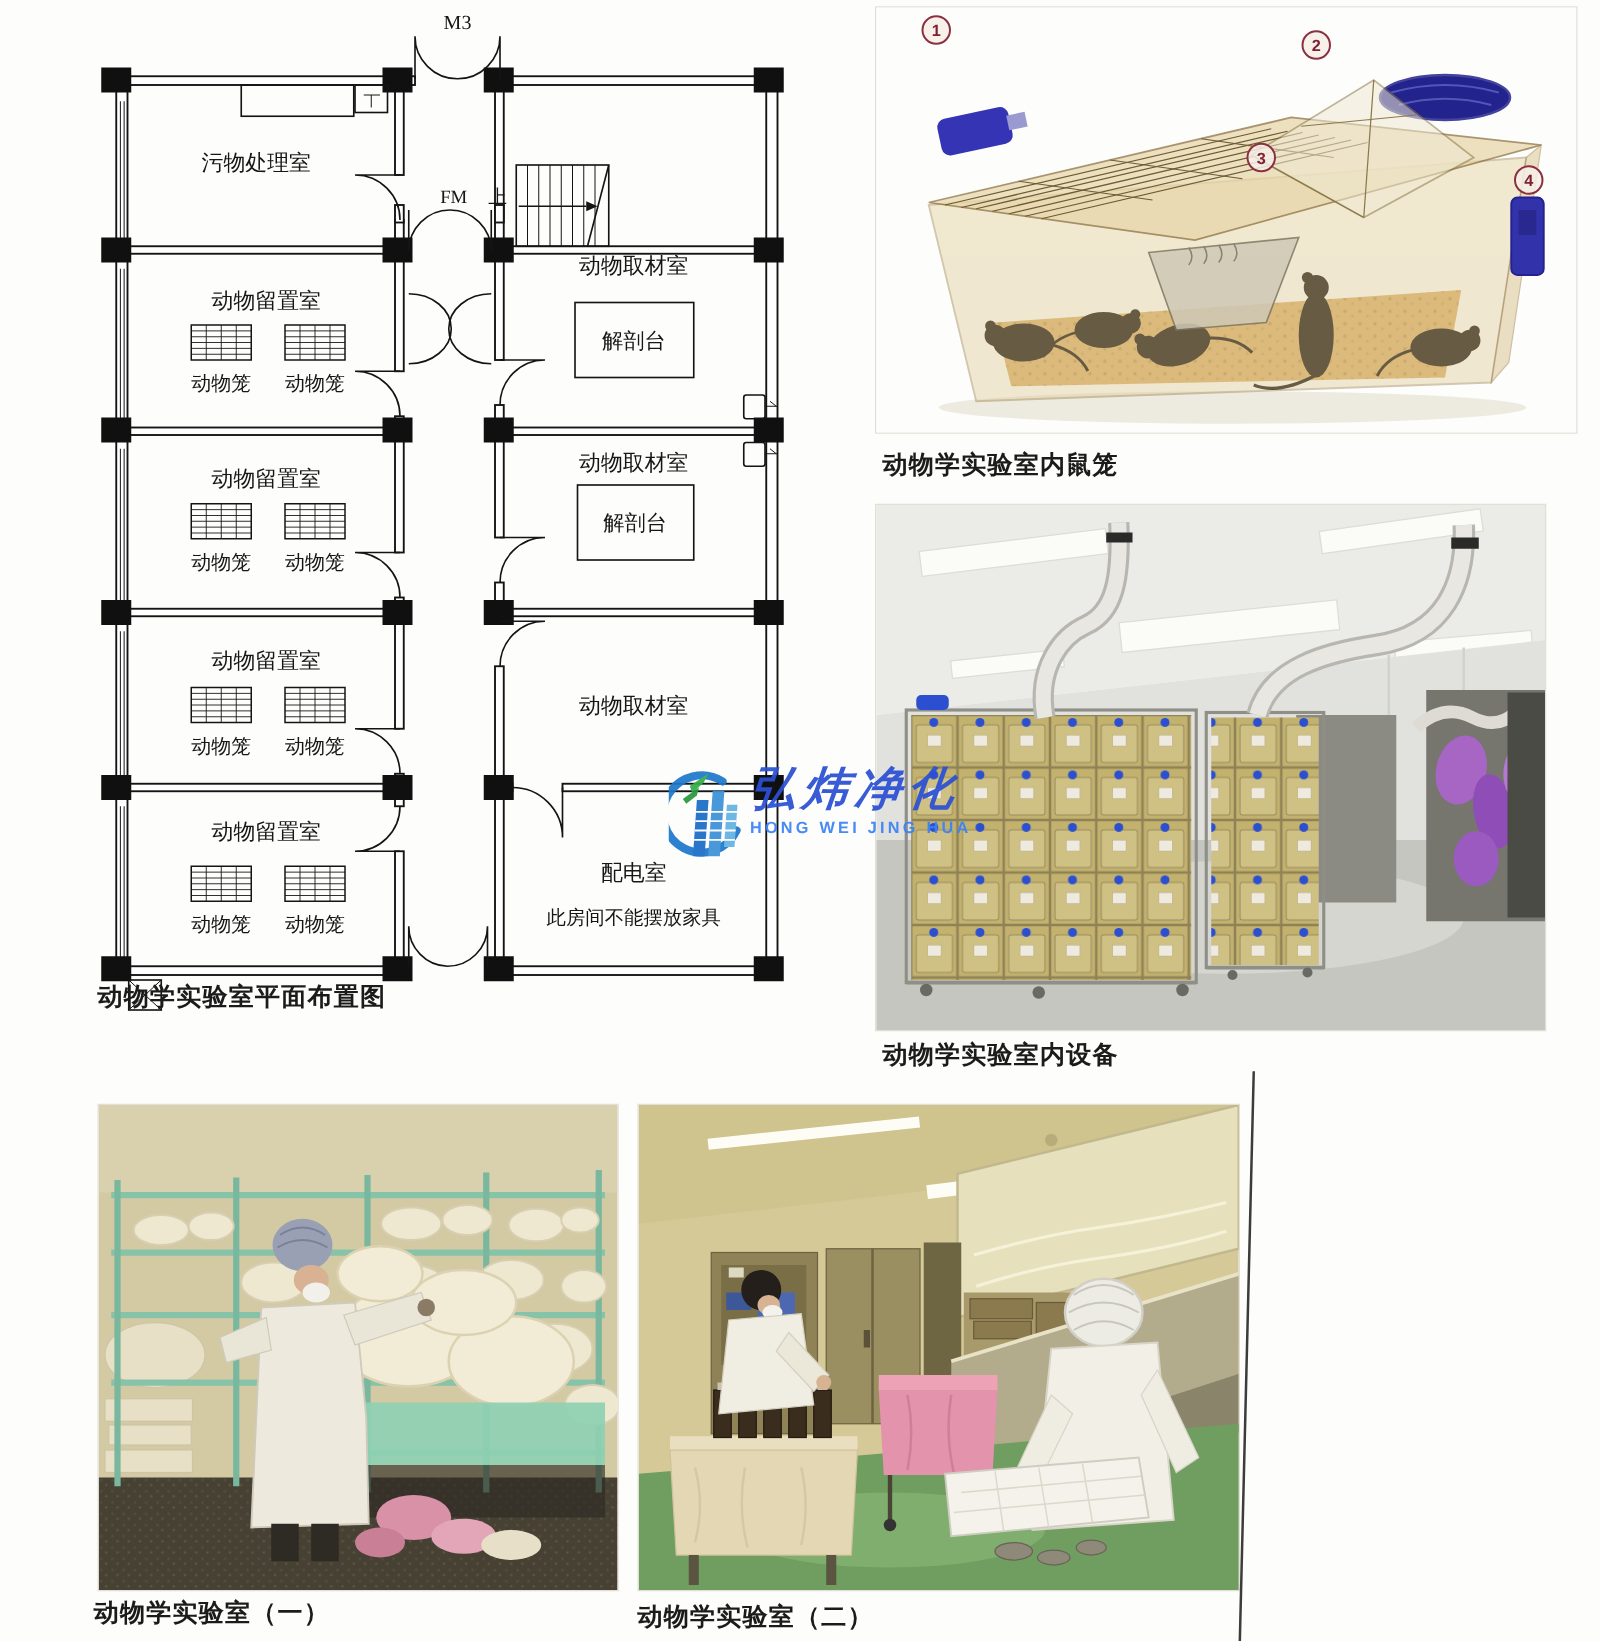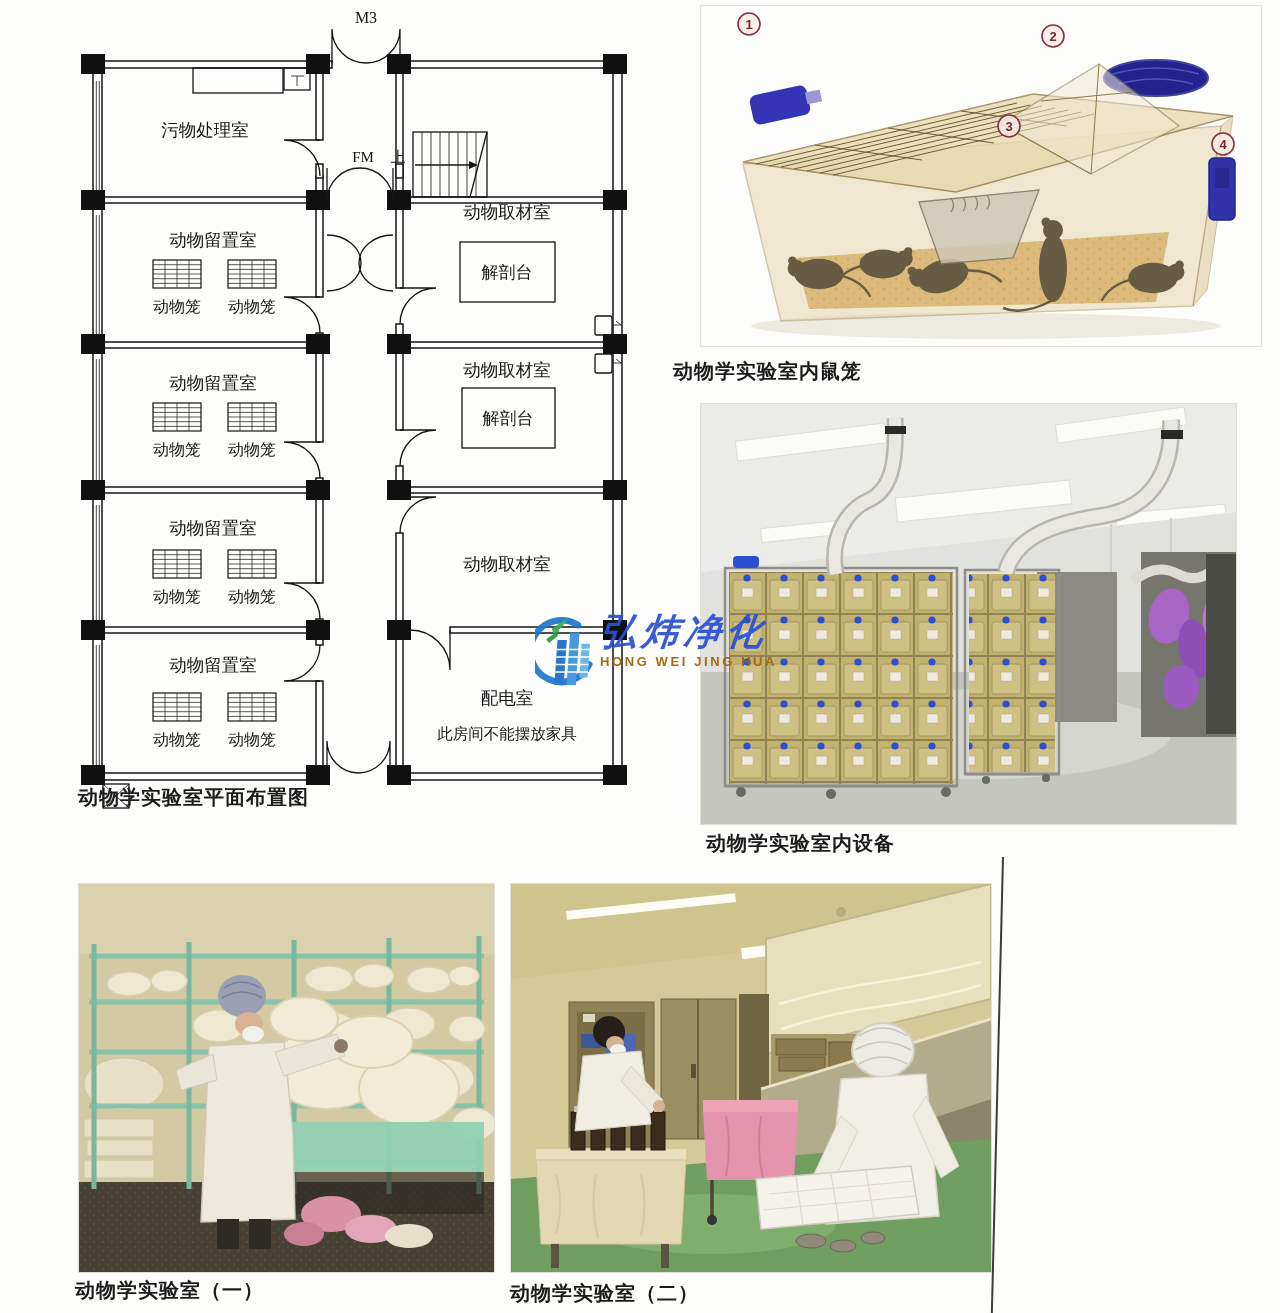--- a/index.html
+++ b/index.html
@@ -24,21 +24,21 @@
   .watermark{
     position:absolute;left:535px;top:612px;display:flex;gap:7px;
     opacity:.93;z-index:6;align-items:flex-start;
   }
   .wm-cn{
     font-size:37px;font-weight:bold;font-style:italic;color:#2b50d4;
     letter-spacing:5px;transform:skewX(-6deg);white-space:nowrap;
     font-family:"Liberation Serif","DejaVu Serif",serif;line-height:1.1;
   }
   .wm-en{
-    font-size:13px;font-weight:bold;color:#a16207;letter-spacing:2.6px;
+    font-size:13px;font-weight:bold;color:#3b82f6;letter-spacing:2.6px;
     margin-top:1px;white-space:nowrap;
   }
   .page-fold-line{
     position:absolute;left:1002px;top:857px;width:2px;height:458px;
     background:#3c3c3c;transform-origin:top center;transform:rotate(1.4deg);
   }
 </style>
 </head>
 <body>
 
@@ -267,21 +267,21 @@
       <text class="t" x="48" y="23" fill="#7c2230">1</text>
       <circle cx="352" cy="30" r="11" fill="#f6efe6" fill-opacity="0.85" stroke="#8a3040" stroke-width="1.6"></circle>
       <text class="t" x="352" y="35" fill="#7c2230">2</text>
       <circle cx="308" cy="120" r="11" fill="#f6efe6" fill-opacity="0.85" stroke="#8a3040" stroke-width="1.6"></circle>
       <text class="t" x="308" y="125" fill="#7c2230">3</text>
       <circle cx="522" cy="138" r="11" fill="#f6efe6" fill-opacity="0.85" stroke="#8a3040" stroke-width="1.6"></circle>
       <text class="t" x="522" y="143" fill="#7c2230">4</text>
     </g>
   </svg>
 </figure>
-<div class="caption" style="left:673px;top:358px;">动物学实验室内鼠笼</div>
+<div class="caption" style="left:706px;top:358px;">动物学实验室内鼠笼</div>
 
 <figure class="photo" style="left:700px;top:403px;">
   <svg width="535" height="420" viewBox="0 0 535 420">
     <defs>
       <pattern id="cagecell" width="37" height="42" patternUnits="userSpaceOnUse" x="28" y="168">
         <rect x="0.5" y="0.5" width="36" height="41" fill="#c3b26e" stroke="#8f8256" stroke-width="1"></rect>
         <rect x="4" y="8" width="29" height="30" rx="2" fill="#cfc083" stroke="#9a8d5e" stroke-width="0.8"></rect>
         <circle cx="18" cy="6" r="3.6" fill="#2b4fd0"></circle>
         <rect x="13" y="16" width="11" height="9" fill="#eeeadf" stroke="#b8ab7a" stroke-width="0.5"></rect>
       </pattern>

